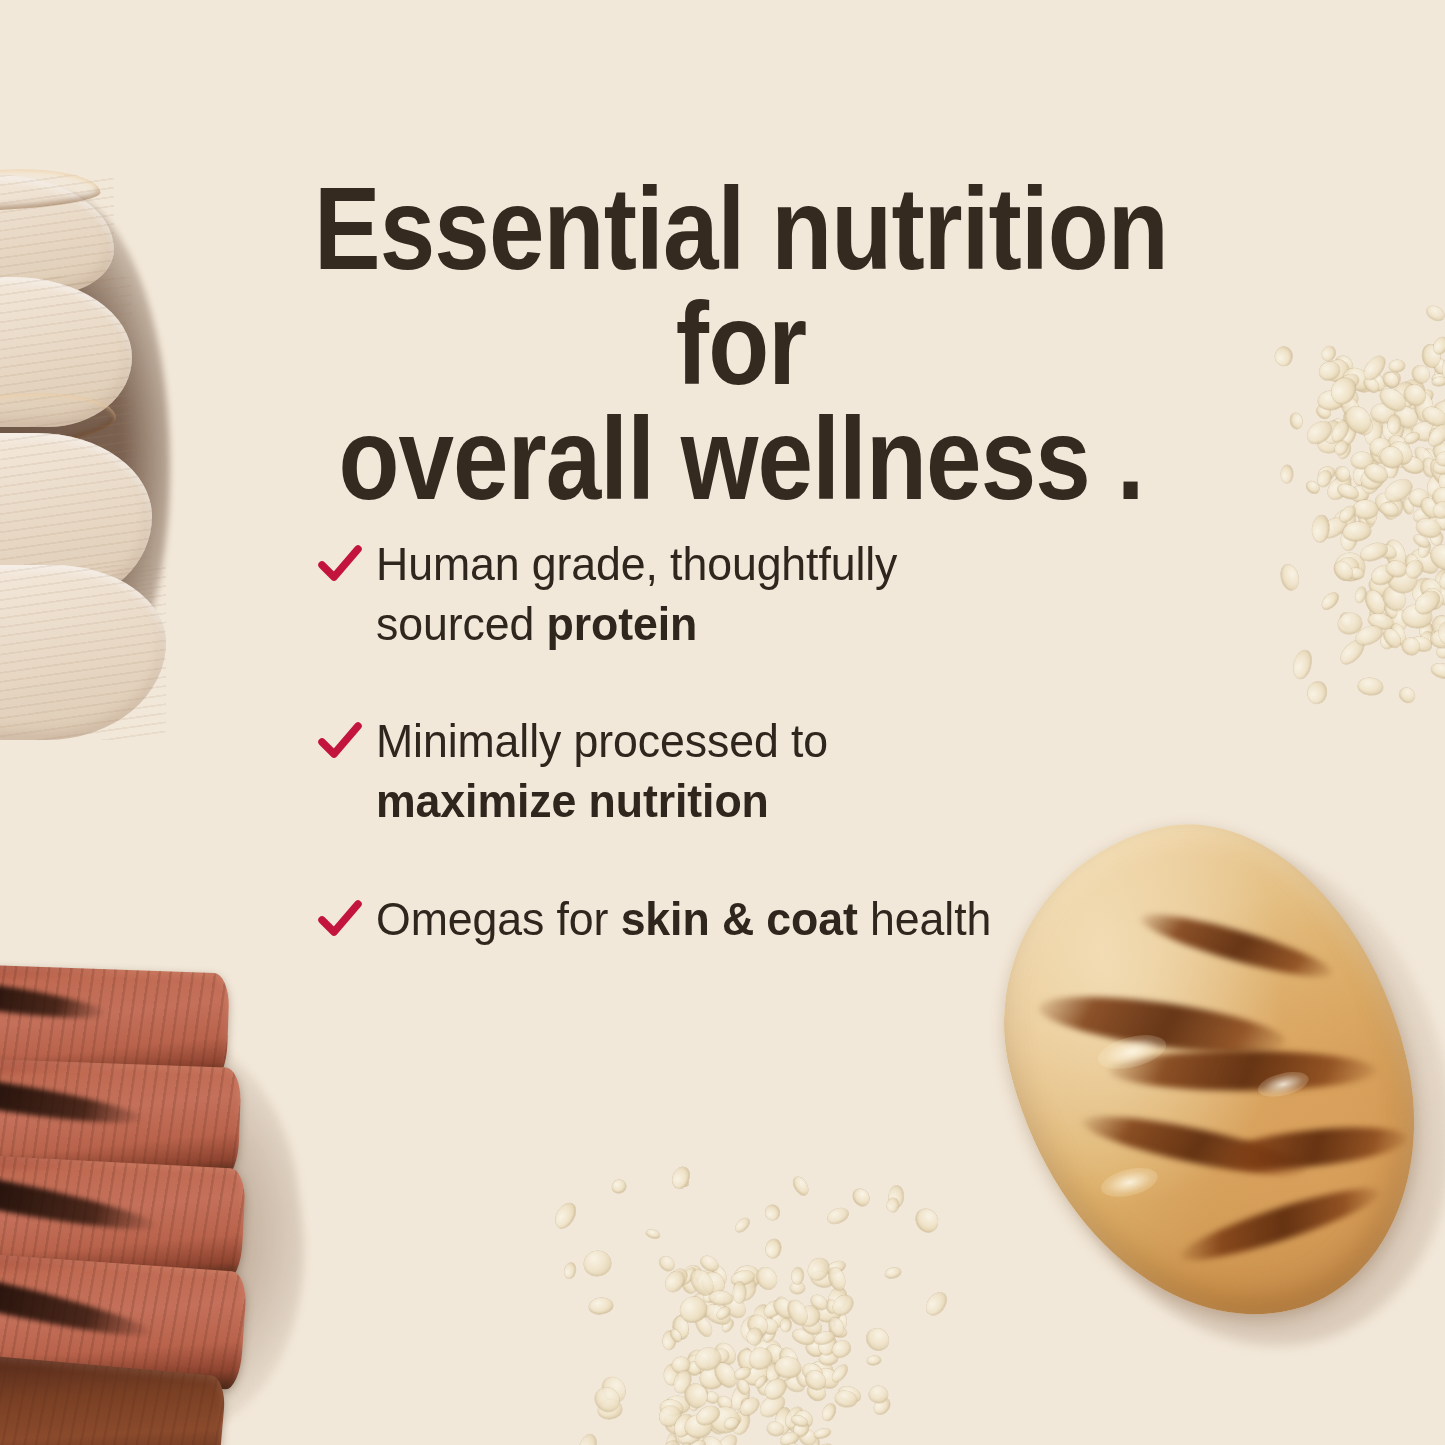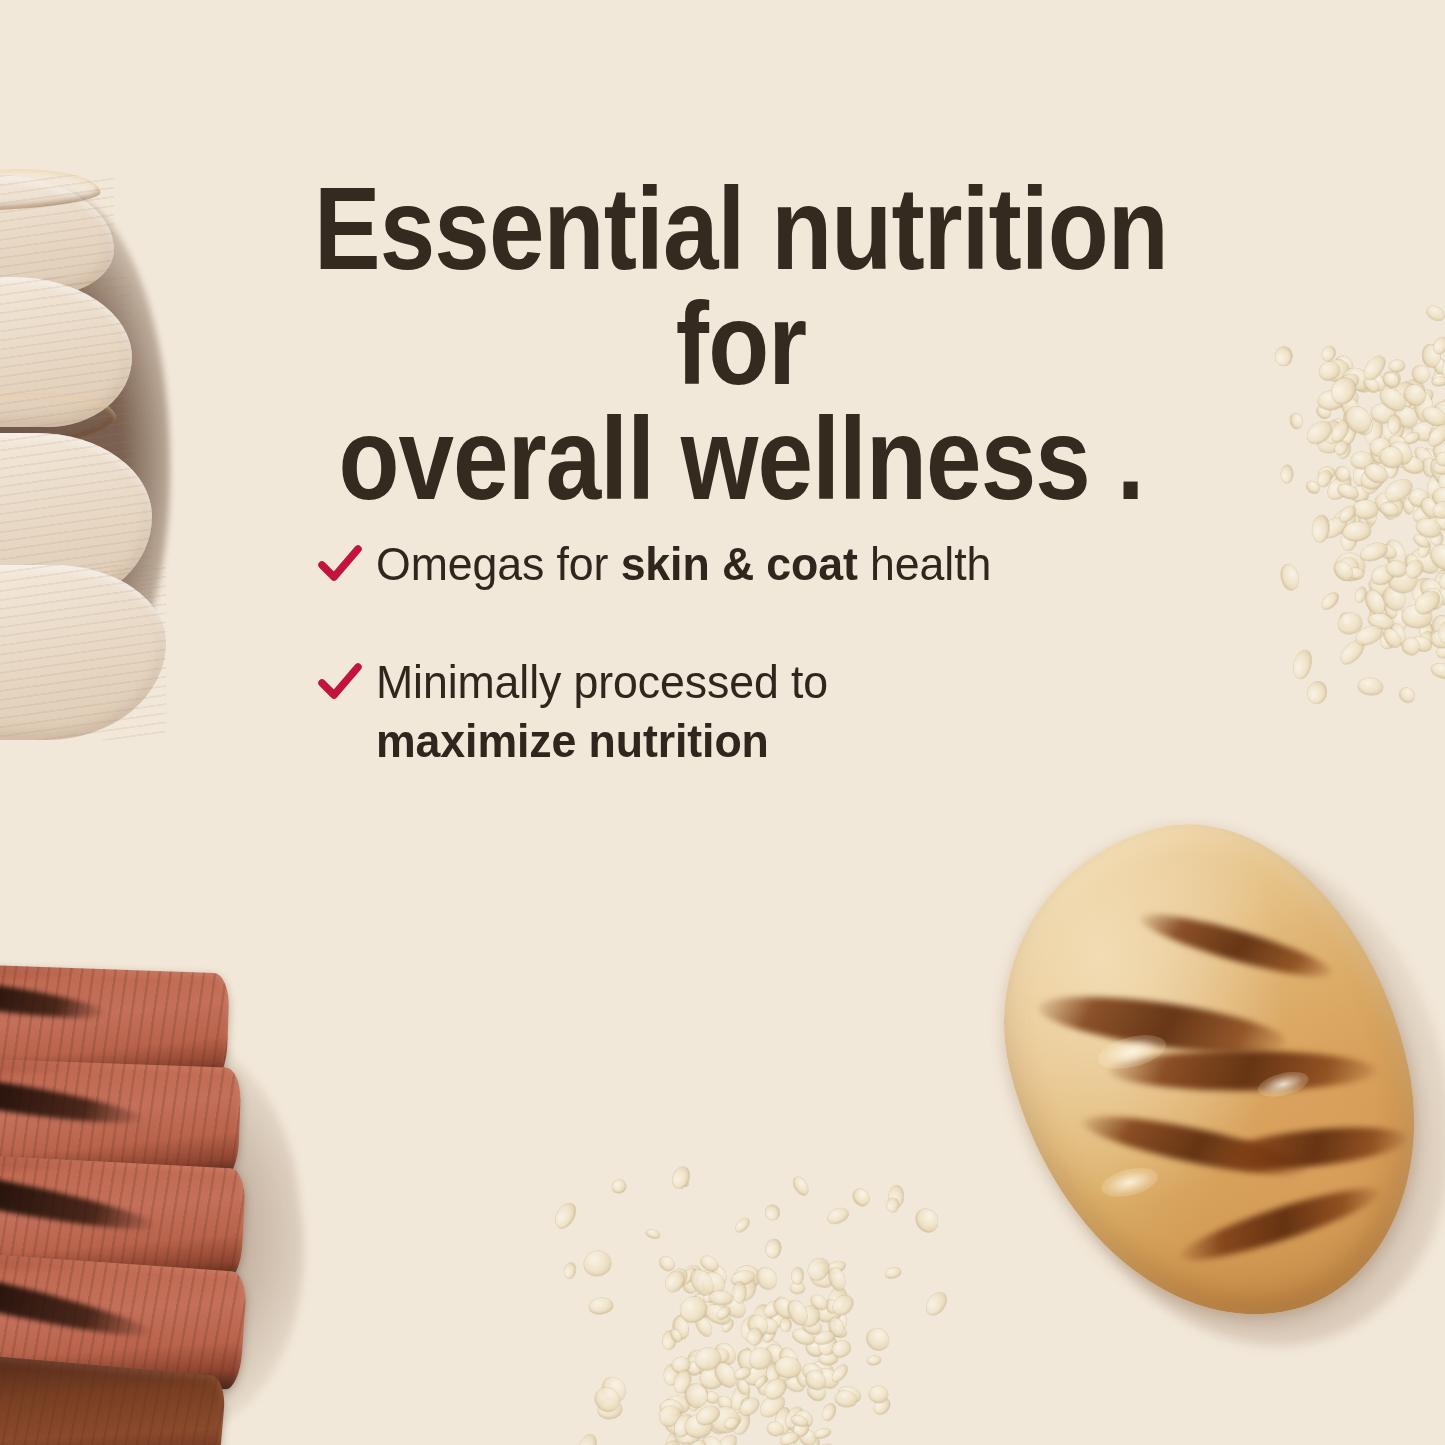--- a/index.html
+++ b/index.html
@@ -611,34 +611,42 @@
 
   <div id="content">
 
     <div id="headline">
       <div>Essential nutrition for</div>
       <div>overall wellness .</div>
     </div>
 
     <div id="bullets">
 
+      <div class="bullet" id="b1">
+        <span class="check-icon">
+          <svg viewBox="0 0 44 44" xmlns="http://www.w3.org/2000/svg">
+            <path d="M4 22 L16 34 L40 6" fill="none" stroke="#C2143C" stroke-width="7.5" stroke-linecap="round" stroke-linejoin="round"></path>
+          </svg>
+        </span>
+        <span class="bullet-text"><span>Human grade, thoughtfully sourced </span><b>protein</b><span></span></span>
+      </div>
+
+      <div class="bullet" id="b3">
+        <span class="check-icon">
+          <svg viewBox="0 0 44 44" xmlns="http://www.w3.org/2000/svg">
+            <path d="M4 22 L16 34 L40 6" fill="none" stroke="#C2143C" stroke-width="7.5" stroke-linecap="round" stroke-linejoin="round"></path>
+          </svg>
+        </span>
+        <span class="bullet-text"><span>Minimally processed to </span><b>maximize nutrition</b><span></span></span>
+      </div>
 
       <div class="bullet" id="b2">
         <span class="check-icon">
           <svg viewBox="0 0 44 44" xmlns="http://www.w3.org/2000/svg">
             <path d="M4 22 L16 34 L40 6" fill="none" stroke="#C2143C" stroke-width="7.5" stroke-linecap="round" stroke-linejoin="round"></path>
           </svg>
         </span>
         <span class="bullet-text"><span>Omegas for </span><b>skin &amp; coat</b><span> health</span></span>
       </div>
 
-      <div class="bullet" id="b3">
-        <span class="check-icon">
-          <svg viewBox="0 0 44 44" xmlns="http://www.w3.org/2000/svg">
-            <path d="M4 22 L16 34 L40 6" fill="none" stroke="#C2143C" stroke-width="7.5" stroke-linecap="round" stroke-linejoin="round"></path>
-          </svg>
-        </span>
-        <span class="bullet-text"><span>Minimally processed to </span><b>maximize nutrition</b><span></span></span>
-      </div>
-
     </div>
   </div>
 </div>
 
 </body></html>

